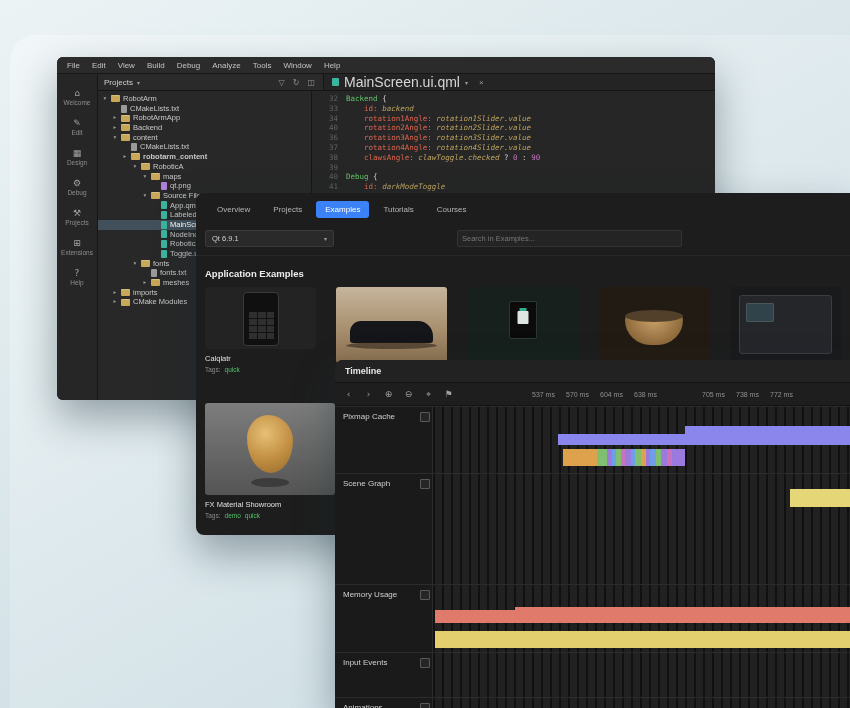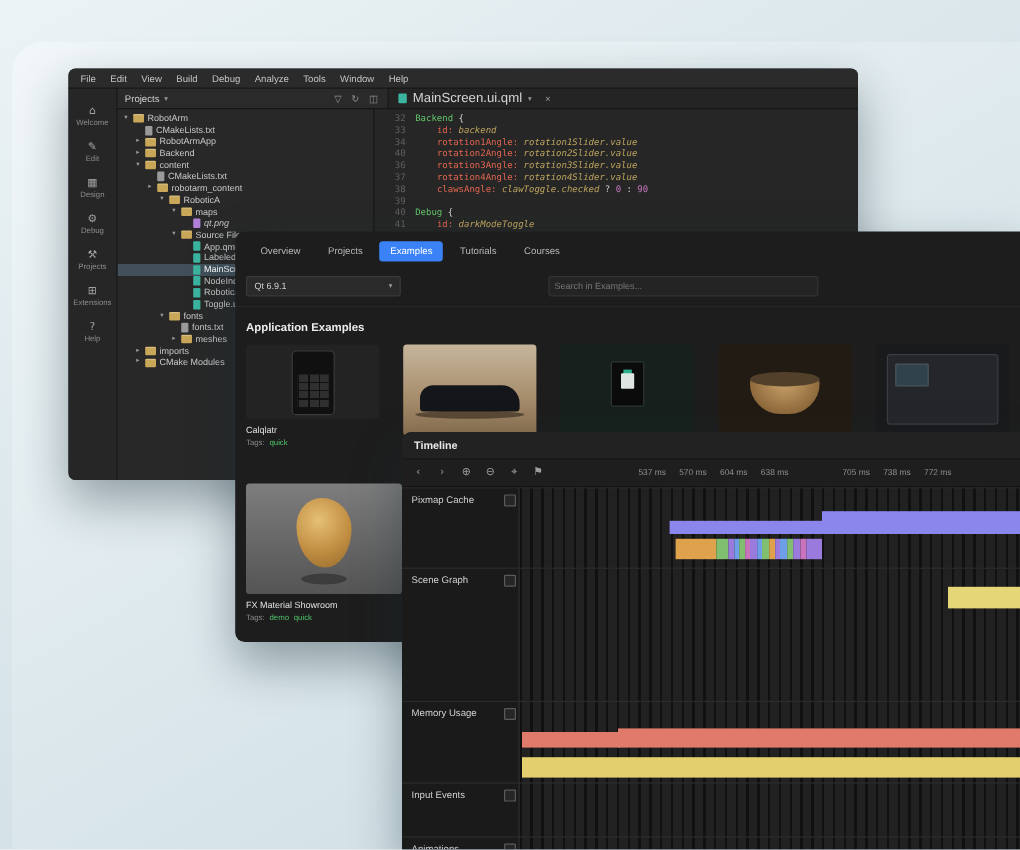--- a/index.html
+++ b/index.html
@@ -32,21 +32,21 @@
   .act-label{font-size:6.5px}
   .ide-main{flex:1;display:flex;flex-direction:column;min-width:0}
   .ide-toolbar{height:16px;display:flex;border-bottom:1px solid #161616;flex:none}
   .tree-header{width:213px;background:#2a2a2a;display:flex;align-items:center;padding:0 6px;gap:4px;border-right:1px solid #161616;flex:none}
   .tree-header-label{font-size:8px;color:#d0d0d0}
   .chevron{font-family:"DejaVu Sans",sans-serif;font-size:6px;color:#9a9a9a}
   .spacer{flex:1}
   .mini-icon{font-family:"DejaVu Sans",sans-serif;font-size:8px;color:#8f8f8f;padding:0 2px}
   .tabbar{flex:1;background:#242424;display:flex;align-items:center;padding:0 8px;gap:5px}
   .tab-file-icon{width:7px;height:8px;background:#3bb5a0;border-radius:1px;flex:none}
-  .tab-title{font-size:11px;color:#d6d6d6;white-space:nowrap}
+  .tab-title{font-size:14px;color:#d6d6d6;white-space:nowrap}
   .tab-close{font-size:8px;color:#9a9a9a;margin-left:6px}
   .ide-content{flex:1;display:flex;min-height:0}
   .tree{width:213px;background:#282828;border-right:1px solid #161616;padding-top:3px;overflow:hidden;flex:none}
   .tree-item{display:flex;align-items:center;gap:3px;height:9.7px;line-height:9.7px;font-size:7.5px;color:#c8c8c8;white-space:nowrap}
   .tree-item[data-selected="true"]{background:#41505a;color:#ffffff}
   .arrow{font-family:"DejaVu Sans",sans-serif;width:6px;font-size:5.5px;color:#9a9a9a;text-align:center;flex:none}
   .ticon{flex:none;border-radius:1px}
   .ticon[data-icon="folder"]{width:9px;height:7px;background:#c9a758;border-radius:1px;box-shadow:inset 0 1px 0 rgba(255,255,255,0.25)}
   .ticon[data-icon="txt"]{width:6px;height:8px;background:#9a9a9a}
   .ticon[data-icon="qml"]{width:6px;height:8px;background:#3bb5a0}
@@ -213,36 +213,36 @@
               <div class="tree-item" data-selected="false" style="padding-left: 14px;">
               <span class="arrow">▾</span>
               <span class="ticon" data-icon="folder"></span>
               <span class="tlabel">content</span>
             </div>
               <div class="tree-item" data-selected="false" style="padding-left: 24px;">
               <span class="arrow"></span>
               <span class="ticon" data-icon="txt"></span>
               <span class="tlabel">CMakeLists.txt</span>
             </div>
-              <div class="tree-item" data-selected="false" style="padding-left: 24px;">
+              <div class="tree-item" data-selected="false" style="padding-left: 24px; font-weight: bold;">
               <span class="arrow">▸</span>
               <span class="ticon" data-icon="folder"></span>
               <span class="tlabel">robotarm_content</span>
             </div>
               <div class="tree-item" data-selected="false" style="padding-left: 34px;">
               <span class="arrow">▾</span>
               <span class="ticon" data-icon="folder"></span>
               <span class="tlabel">RoboticA</span>
             </div>
               <div class="tree-item" data-selected="false" style="padding-left: 44px;">
               <span class="arrow">▾</span>
               <span class="ticon" data-icon="folder"></span>
               <span class="tlabel">maps</span>
             </div>
-              <div class="tree-item" data-selected="false" style="padding-left: 54px; font-style: italic;">
+              <div class="tree-item" data-selected="false" style="padding-left: 54px;">
               <span class="arrow"></span>
               <span class="ticon" data-icon="img"></span>
               <span class="tlabel">qt.png</span>
             </div>
               <div class="tree-item" data-selected="false" style="padding-left: 44px;">
               <span class="arrow">▾</span>
               <span class="ticon" data-icon="folder"></span>
               <span class="tlabel">Source Files</span>
             </div>
               <div class="tree-item" data-selected="false" style="padding-left: 54px;">

